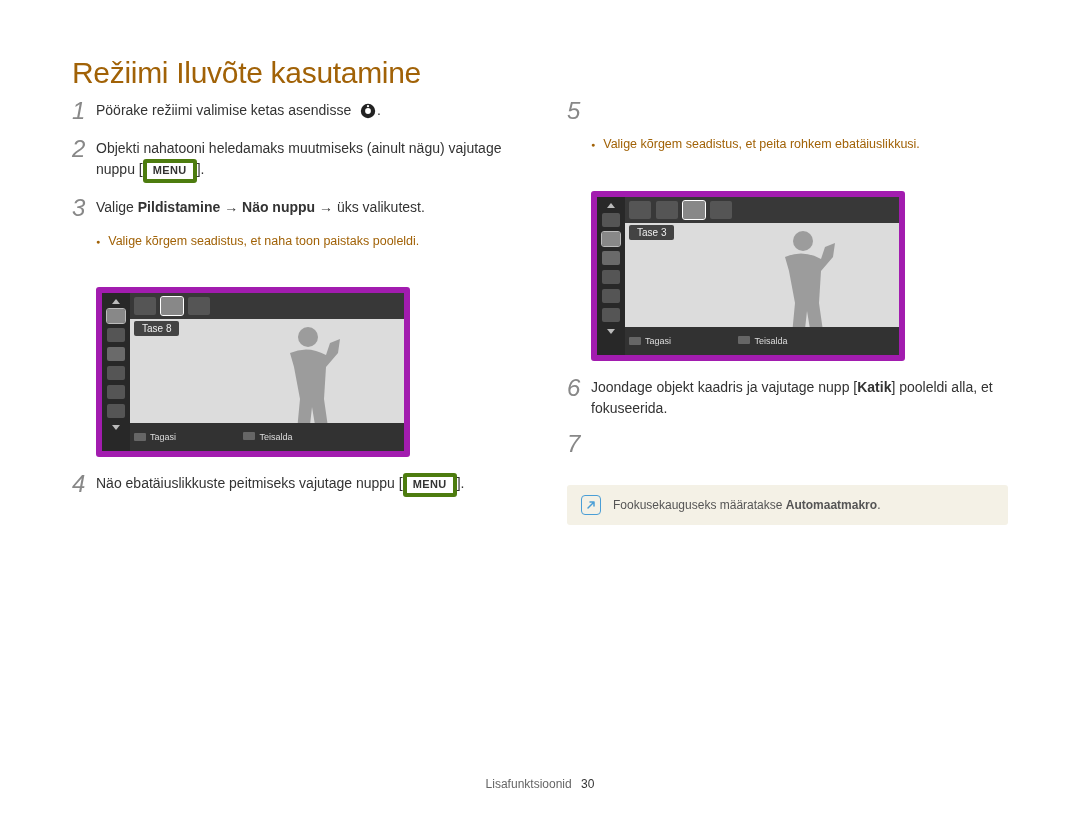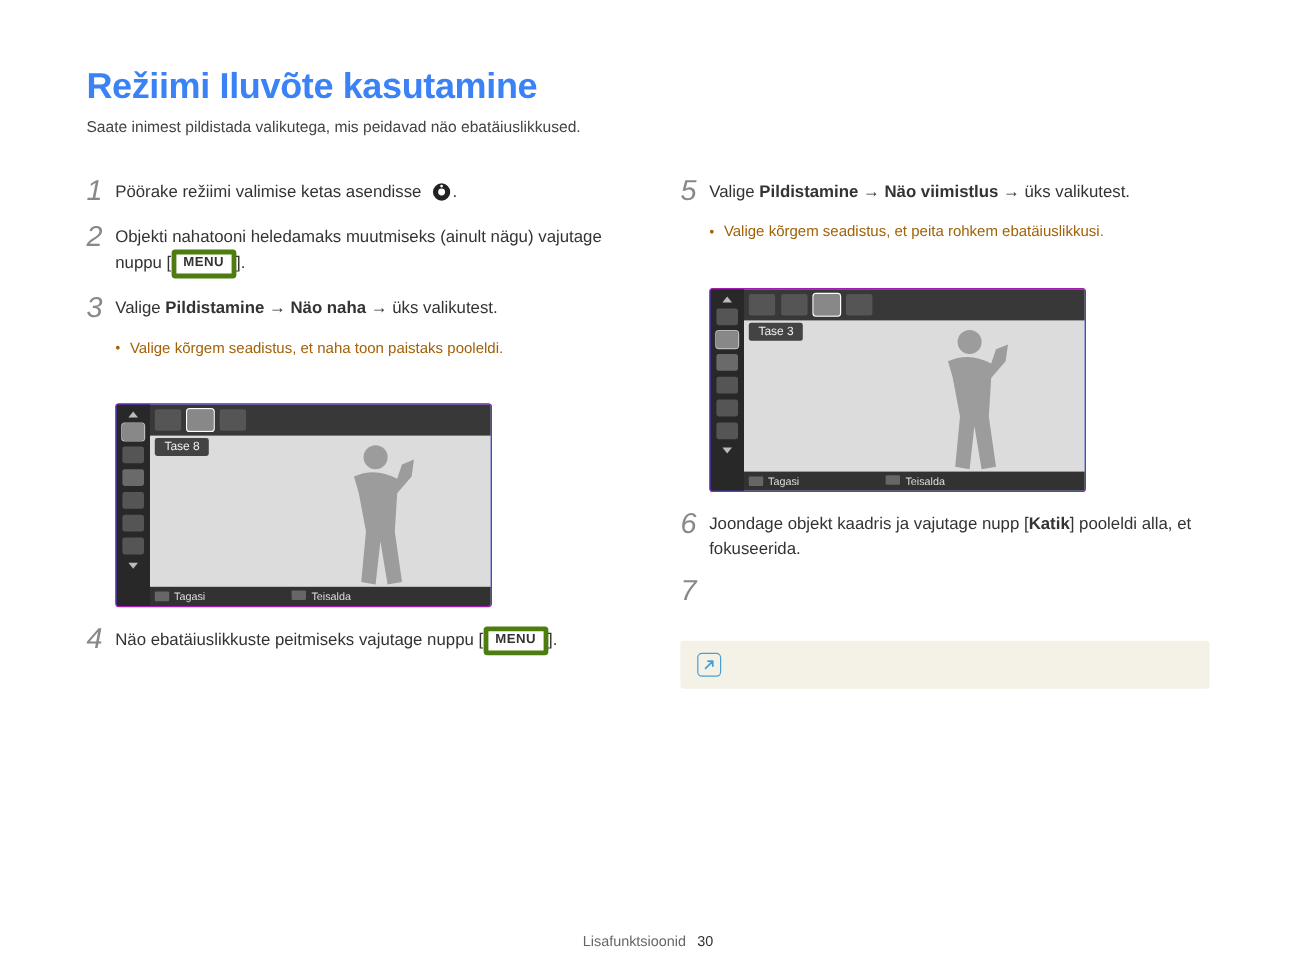--- a/index.html
+++ b/index.html
@@ -9,22 +9,22 @@
     background: #fff;
     font-family: Arial, Helvetica, sans-serif;
     color: #333;
     position: relative;
   }
   .page {
     padding: 56px 72px 0 72px;
   }
   .title {
     font-size: 30px;
-    font-weight: 700;
-    color: #3b82f6;
+    font-weight: 400;
+    color: #a16207;
     margin-bottom: 8px;
     letter-spacing: -0.3px;
   }
   .subtitle {
     font-size: 13px;
     color: #444;
     margin-bottom: 34px;
   }
   .columns {
     display: flex;
@@ -83,23 +83,23 @@
   .dial-icon {
     display: inline-flex;
     vertical-align: middle;
     margin-left: 4px;
   }
   
   .lcd-wrap { margin: 6px 0 14px 24px; }
   .lcd {
     width: 314px;
     height: 170px;
-    border: 1px solid #a21caf;
+    border: 6px solid #a21caf;
     border-radius: 3px;
-    background: #1d4ed8;
+    background: #ec4899;
     position: relative;
     overflow: hidden;
     display: flex;
     margin-top: 37px;
   }
   .lcd-side {
     width: 28px;
     background: #282828;
     display: flex;
     flex-direction: column;
@@ -145,21 +145,21 @@
   .figure {
     position: absolute;
     right: 54px;
     top: 30px;
     width: 90px;
     height: 125px;
   }
   .lcd-bottom {
     position: absolute;
     left: 0; right: 0; bottom: 0;
-    height: 16px;
+    height: 28px;
     background: #323232;
     display: flex;
     align-items: center;
     color: #ddd;
     font-size: 9px;
     padding: 0 4px;
     gap: 4px;
   }
   .lcd-bottom .mid { margin-left: auto; margin-right: auto; display:flex; align-items:flex-start; gap:4px; }
   .lcd-bottom .small-ic { width: 12px; height: 8px; background:#666; border-radius:1px; display:inline-block; }
@@ -191,21 +191,20 @@
     font-size: 12px;
     color: #666;
   }
   .footer .pg { margin-left: 6px; color: #333; }
 </style>
 </head>
 <body>
 
 <div class="page">
   <h1 class="title">Režiimi Iluvõte kasutamine</h1>
-  <p class="subtitle">Saate inimest pildistada valikutega, mis peidavad näo ebatäiuslikkused.</p>
 
   <div class="columns">
 
     <div class="col">
 
       <div class="step">
         <span class="step-num">1</span>
         <div class="step-body">
           <span>Pöörake režiimi valimise ketas asendisse</span>
           <span class="dial-icon">
@@ -221,21 +220,21 @@
       <div class="step">
         <span class="step-num">2</span>
         <div class="step-body">
           <span>Objekti nahatooni heledamaks muutmiseks (ainult nägu) vajutage nuppu [</span><span class="menu-pill">MENU</span><span>].</span>
         </div>
       </div>
 
       <div class="step">
         <span class="step-num">3</span>
         <div class="step-body">
-          <span>Valige </span><b>Pildistamine</b><span> → </span><b>Näo naha</b><span> → üks valikutest.</span>
+          <span>Valige </span><b>Pildistamine</b><span> → </span><b>Näo nuppu</b><span> → üks valikutest.</span>
         </div>
       </div>
       <div class="bullet">
         <span>Valige kõrgem seadistus, et naha toon paistaks pooleldi.</span>
       </div>
 
       <div class="lcd-wrap">
         <div class="lcd">
           <div class="lcd-side">
             <div style="width:0;height:0;border-left:4px solid transparent;border-right:4px solid transparent;border-bottom:5px solid #bbb"></div>
@@ -281,23 +280,20 @@
           <span>Näo ebatäiuslikkuste peitmiseks vajutage nuppu [</span><span class="menu-pill">MENU</span><span>].</span>
         </div>
       </div>
 
     </div>
 
     <div class="col">
 
       <div class="step">
         <span class="step-num">5</span>
-        <div class="step-body">
-          <span>Valige </span><b>Pildistamine</b><span> → </span><b>Näo viimistlus</b><span> → üks valikutest.</span>
-        </div>
       </div>
       <div class="bullet">
         <span>Valige kõrgem seadistus, et peita rohkem ebatäiuslikkusi.</span>
       </div>
 
       <div class="lcd-wrap">
         <div class="lcd">
           <div class="lcd-side">
             <div style="width:0;height:0;border-left:4px solid transparent;border-right:4px solid transparent;border-bottom:5px solid #bbb"></div>
             <div class="side-ic"></div>
@@ -347,20 +343,23 @@
       <div class="step">
         <span class="step-num">7</span>
       </div>
 
       <div class="note-box">
         <span class="note-icon">
           <svg width="12" height="12" viewBox="0 0 12 12">
               <path d="M3 9 L9 3 M5 3 h4 v4" stroke="#4a9ed6" stroke-width="1.5" fill="none" stroke-linecap="round" stroke-linejoin="round"></path>
             </svg>
         </span>
+        <span>
+          <span>Fookusekauguseks määratakse </span><b>Automaatmakro</b><span>.</span>
+        </span>
       </div>
 
     </div>
   </div>
 </div>
 
 <div class="footer">
   <span>Lisafunktsioonid</span>
   <span class="pg">30</span>
 </div>

